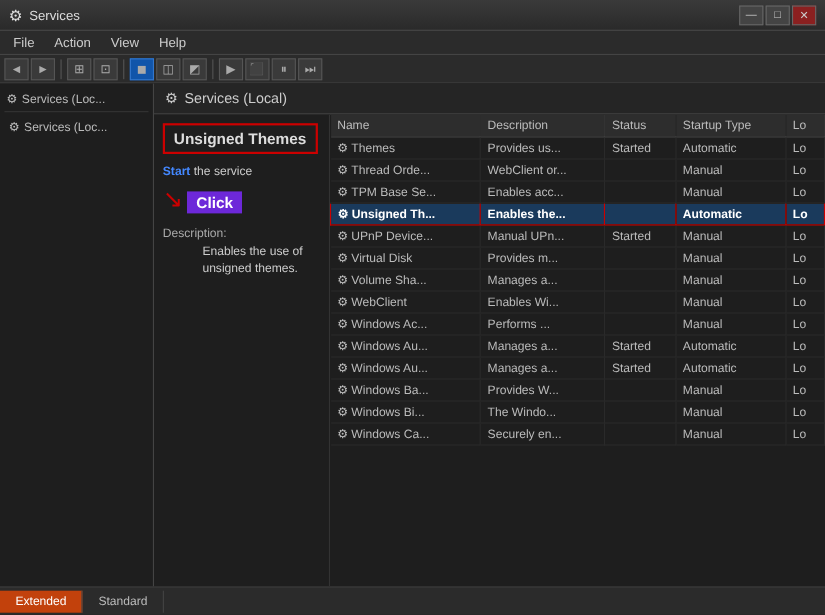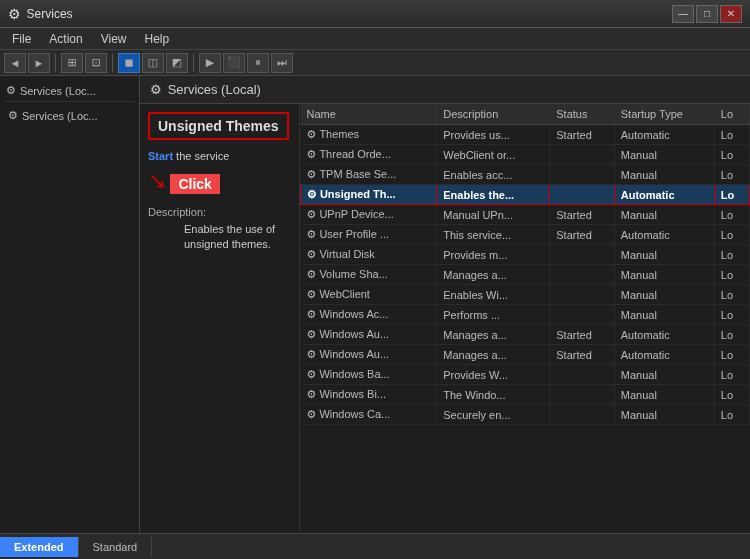--- a/index.html
+++ b/index.html
@@ -176,21 +176,21 @@
       margin-bottom: 10px;
       background: #1e1e1e;
     }
     .start-link {
       color: #4488ff;
       font-weight: bold;
       text-decoration: none;
     }
     .click-label {
       display: inline-block;
-      background: #ef4444;
+      background: #6d28d9;
       color: white;
       font-weight: bold;
       font-size: 14px;
       padding: 2px 8px;
       margin: 4px 0;
     }
     .desc-title {
       color: #aaa;
       margin-top: 8px;
       font-size: 11px;
@@ -252,23 +252,22 @@
       border-top: 1px solid #444;
     }
     .tab {
       padding: 4px 14px;
       font-size: 11px;
       color: #bbb;
       cursor: pointer;
       border-right: 1px solid #444;
     }
     .tab.active {
-      background: #3b82f6;
+      background: #c2410c;
       color: #fff;
-      font-weight: bold;
     }
 
     
     ::-webkit-scrollbar { width: 8px; }
     ::-webkit-scrollbar-track { background: #1e1e1e; }
     ::-webkit-scrollbar-thumb { background: #444; border-radius: 4px; }
   </style>
 </head>
 <body>
 
@@ -383,27 +382,20 @@
                 <td>Lo</td>
               </tr>
               <tr>
                 <td style="max-width: 130px;"><span style="font-size:11px;margin-right:3px;">⚙</span>UPnP Device...</td>
                 <td>Manual UPn...</td>
                 <td>Started</td>
                 <td>Manual</td>
                 <td>Lo</td>
               </tr>
               <tr>
-                <td style="max-width: 130px;"><span style="font-size:11px;margin-right:3px;">⚙</span>User Profile ...</td>
-                <td>This service...</td>
-                <td>Started</td>
-                <td>Automatic</td>
-                <td>Lo</td>
-              </tr>
-              <tr>
                 <td style="max-width: 130px;"><span style="font-size:11px;margin-right:3px;">⚙</span>Virtual Disk</td>
                 <td>Provides m...</td>
                 <td></td>
                 <td>Manual</td>
                 <td>Lo</td>
               </tr>
               <tr>
                 <td style="max-width: 130px;"><span style="font-size:11px;margin-right:3px;">⚙</span>Volume Sha...</td>
                 <td>Manages a...</td>
                 <td></td>

